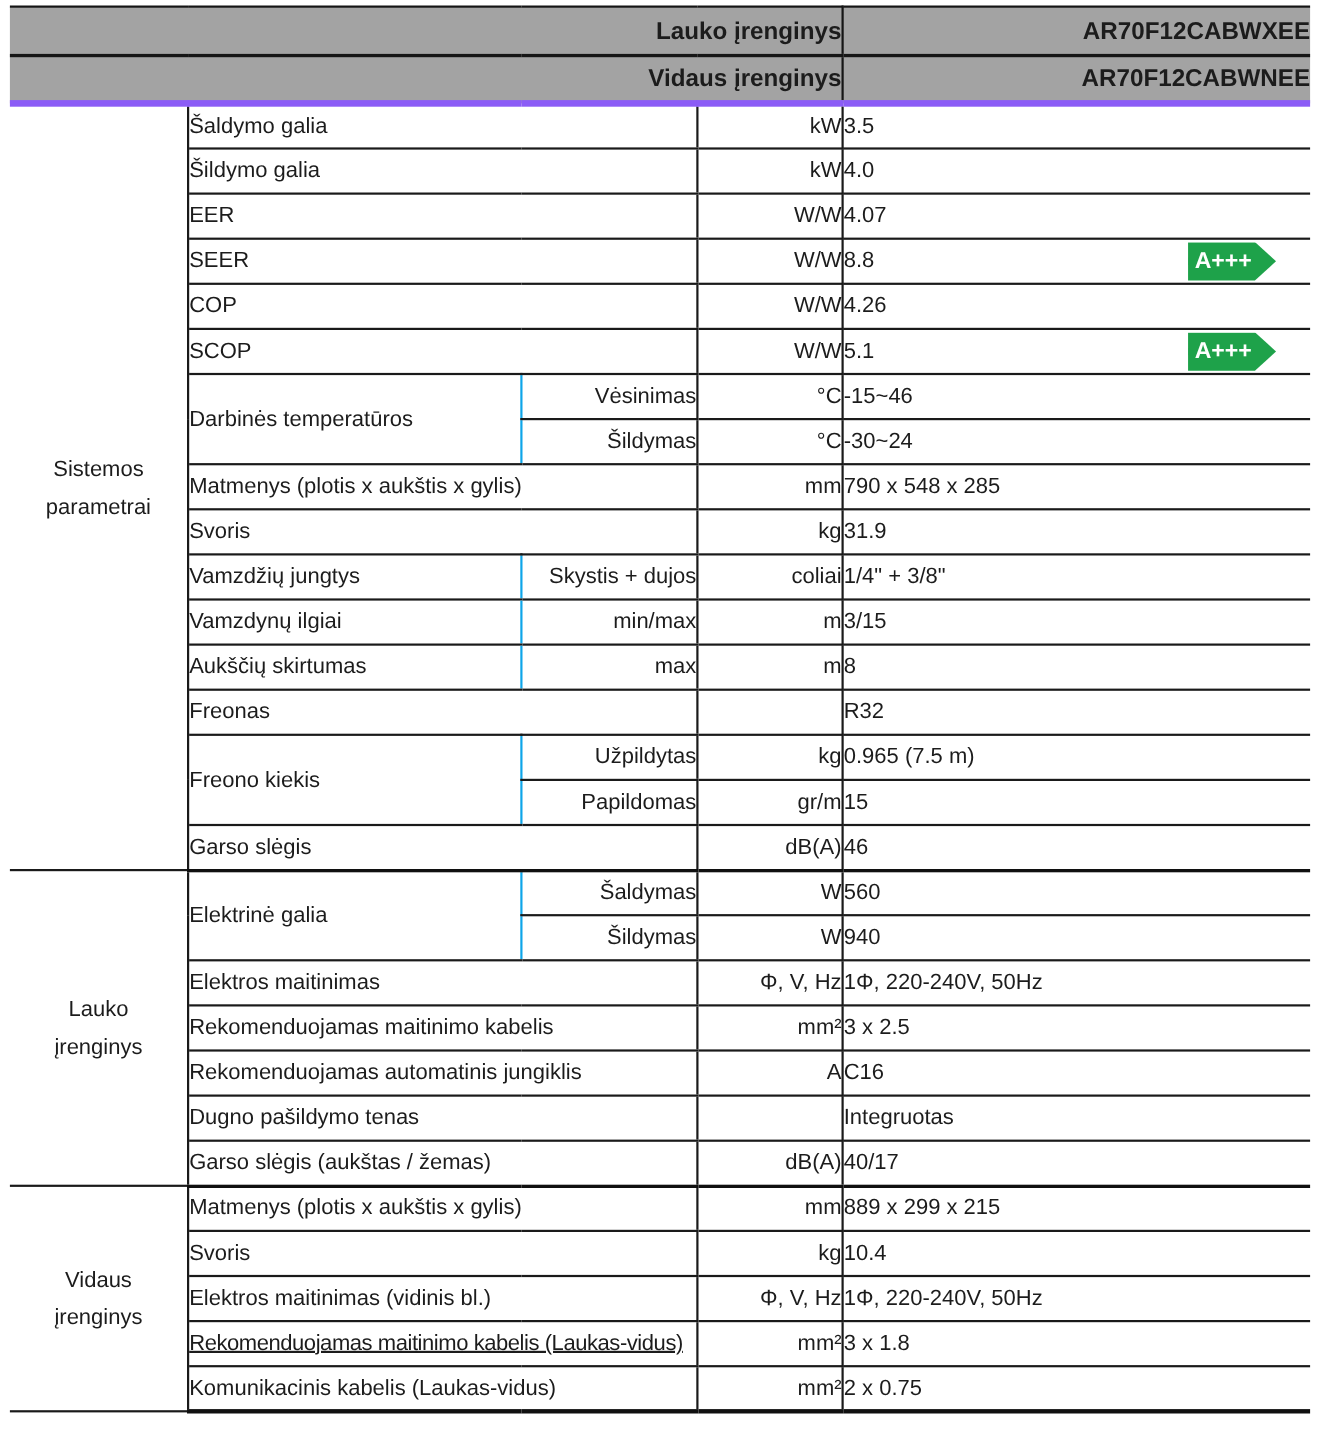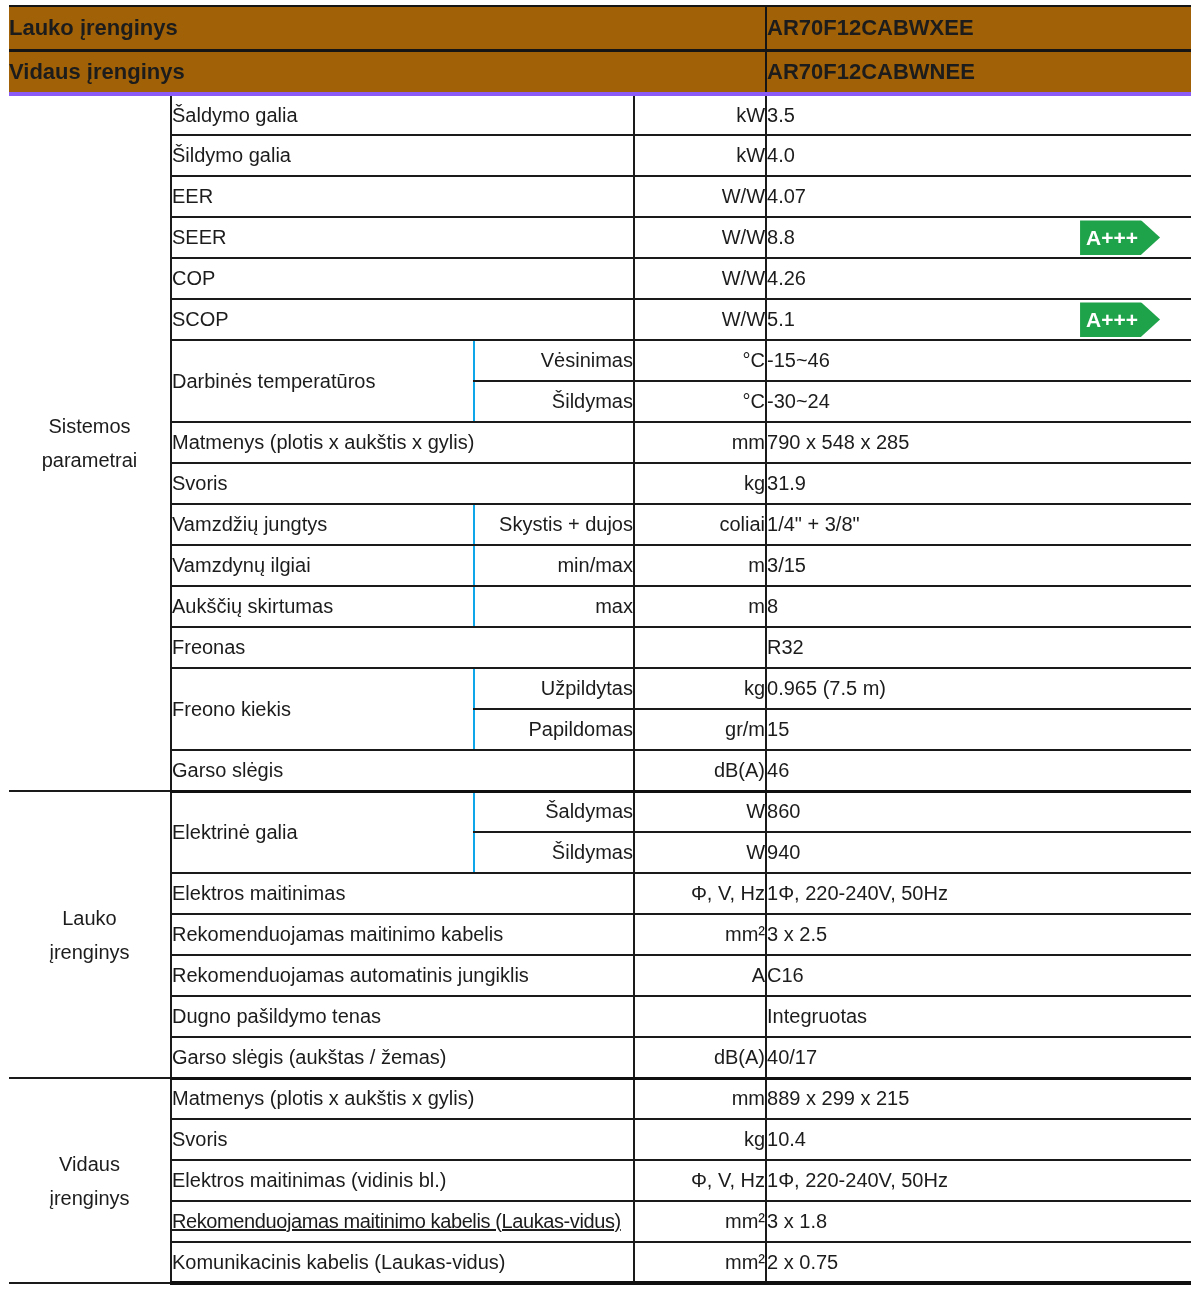--- a/index.html
+++ b/index.html
@@ -9,25 +9,25 @@
   }
   table.spec {
     border-collapse:collapse; table-layout:fixed;
     width:1182px; margin:5px 9px 0 9px;
   }
   col.c1{width:162px;} col.c2{width:303px;} col.c3{width:160px;} col.c4{width:132px;} col.c5{width:425px;}
 
   
   tr.hrow { height:44px; }
   tr.hrow td {
-    background:#a16207; font-weight:bold; font-size:22px; text-align:left;
+    background:#a3a3a3; font-weight:bold; font-size:22px; text-align:right;
     vertical-align:middle; padding:0;
   }
   tr.hrow1 td { border-top:2px solid #151515; border-bottom:3px solid #151515; }
-  tr.hrow2 td { border-bottom:4px solid #8b5cf6;margin-left:20px; }
+  tr.hrow2 td { border-bottom:6px solid #8b5cf6;margin-left:20px; }
   td.h-left { border-right:2px solid #151515; }
 
   
   tr.brow { height:41px; }
   tr.brow td { vertical-align:middle; font-size:20px; padding:0; border-bottom:2px solid #1a1a1a; }
   tr.sec-end td { border-bottom:3px solid #101010; }
   tr.t-last td { border-bottom:4px solid #101010; }
 
   td.c-section {
     text-align:center; font-weight:normal; font-size:21px;
@@ -174,21 +174,21 @@
   </tr>
 
   <tr class="brow">
     <td class="c-section" rowspan="7">
       <span class="secline">Lauko</span>
       <span class="secline">įrenginys</span>
     </td>
     <td class="c-param" rowspan="2">Elektrinė galia</td>
     <td class="c-sub">Šaldymas</td>
     <td class="c-unit">W</td>
-    <td class="c-value">860</td>
+    <td class="c-value">560</td>
   </tr>
   <tr class="brow">
     <td class="c-sub">Šildymas</td>
     <td class="c-unit">W</td>
     <td class="c-value">940</td>
   </tr>
   <tr class="brow">
     <td class="c-param" colspan="2">Elektros maitinimas</td>
     <td class="c-unit">Φ, V, Hz</td>
     <td class="c-value">1Φ, 220-240V, 50Hz</td>

